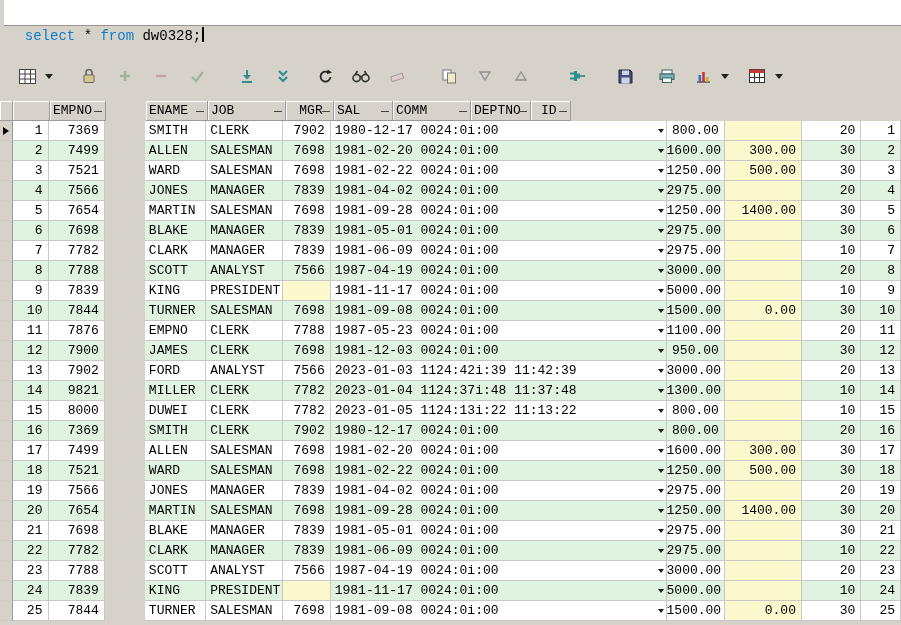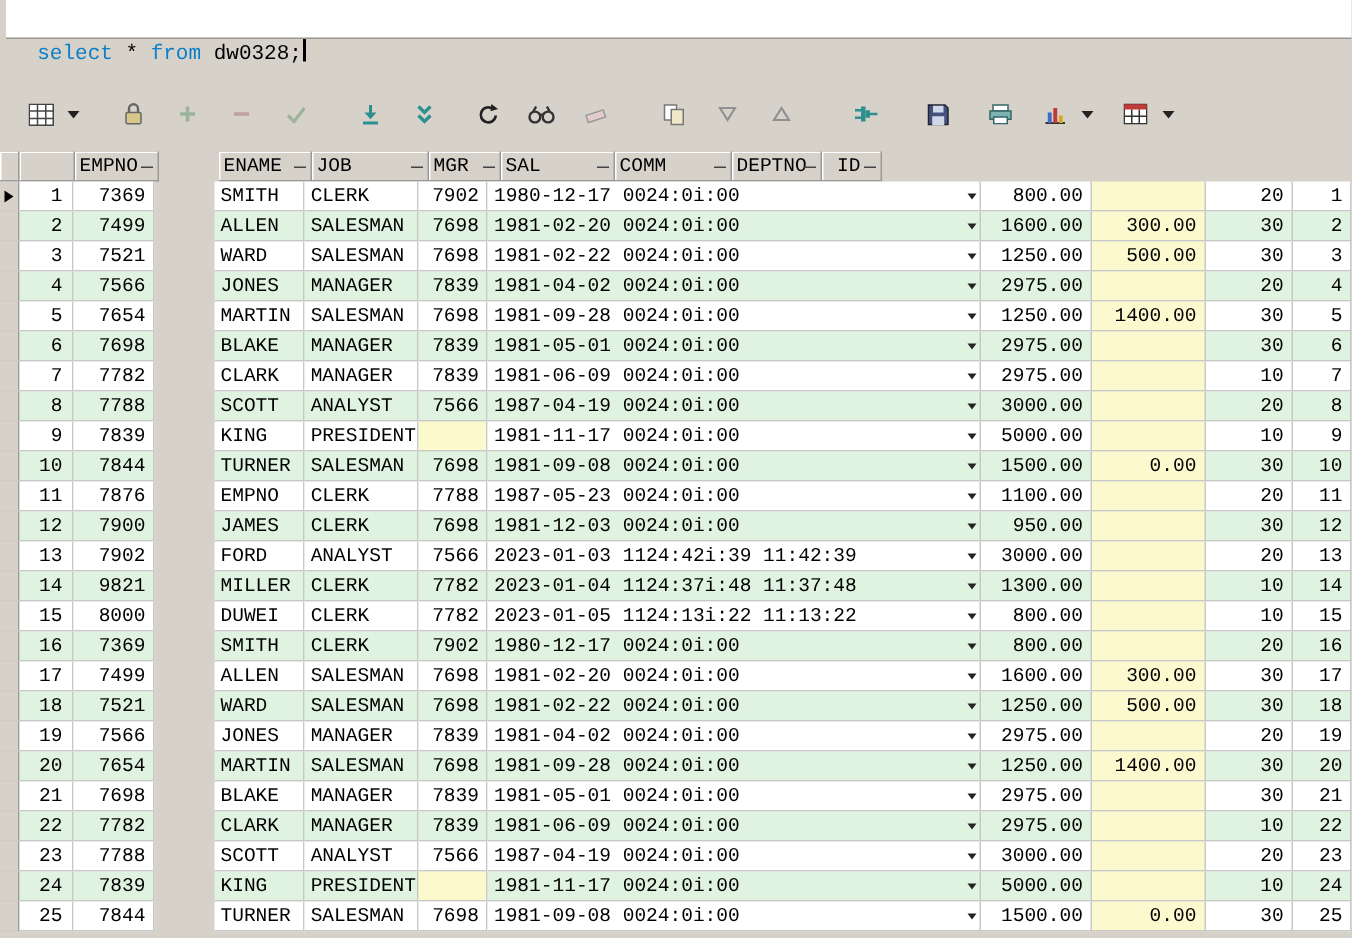--- a/index.html
+++ b/index.html
@@ -84,23 +84,23 @@
   .grow.stripe .cell { background:#e0f3e0; }
   .cell.nullable { background:#fcf9cf !important; }
   .cell.r { text-align:right; padding-right:5px; }
   .cell.l { text-align:left; padding-left:4px; }
 
   .c-ind      { width:13px; }
   .c-num      { width:37px; }
   .c-empno    { width:56px; }
   .c-ename    { width:62px;margin-left:40px; }
   .c-job      { width:78px; }
-  .c-mgr      { width:48px; }
+  .c-mgr      { width:48px;text-align:center; }
   .c-hiredate { width:340px; }
-  .c-sal      { width:76px; }
+  .c-sal      { width:59px; }
   .c-comm     { width:78px; }
   .c-deptno   { width:60px; }
   .c-id       { width:40px;padding-left:10px; }
 
   .cell.c-ind {
     background:#d6d2ca !important;
     border-right:1px solid #9a9a9a;
     border-bottom:1px solid #cfccc4;
     display:flex; align-items:center; justify-content:center;
   }

